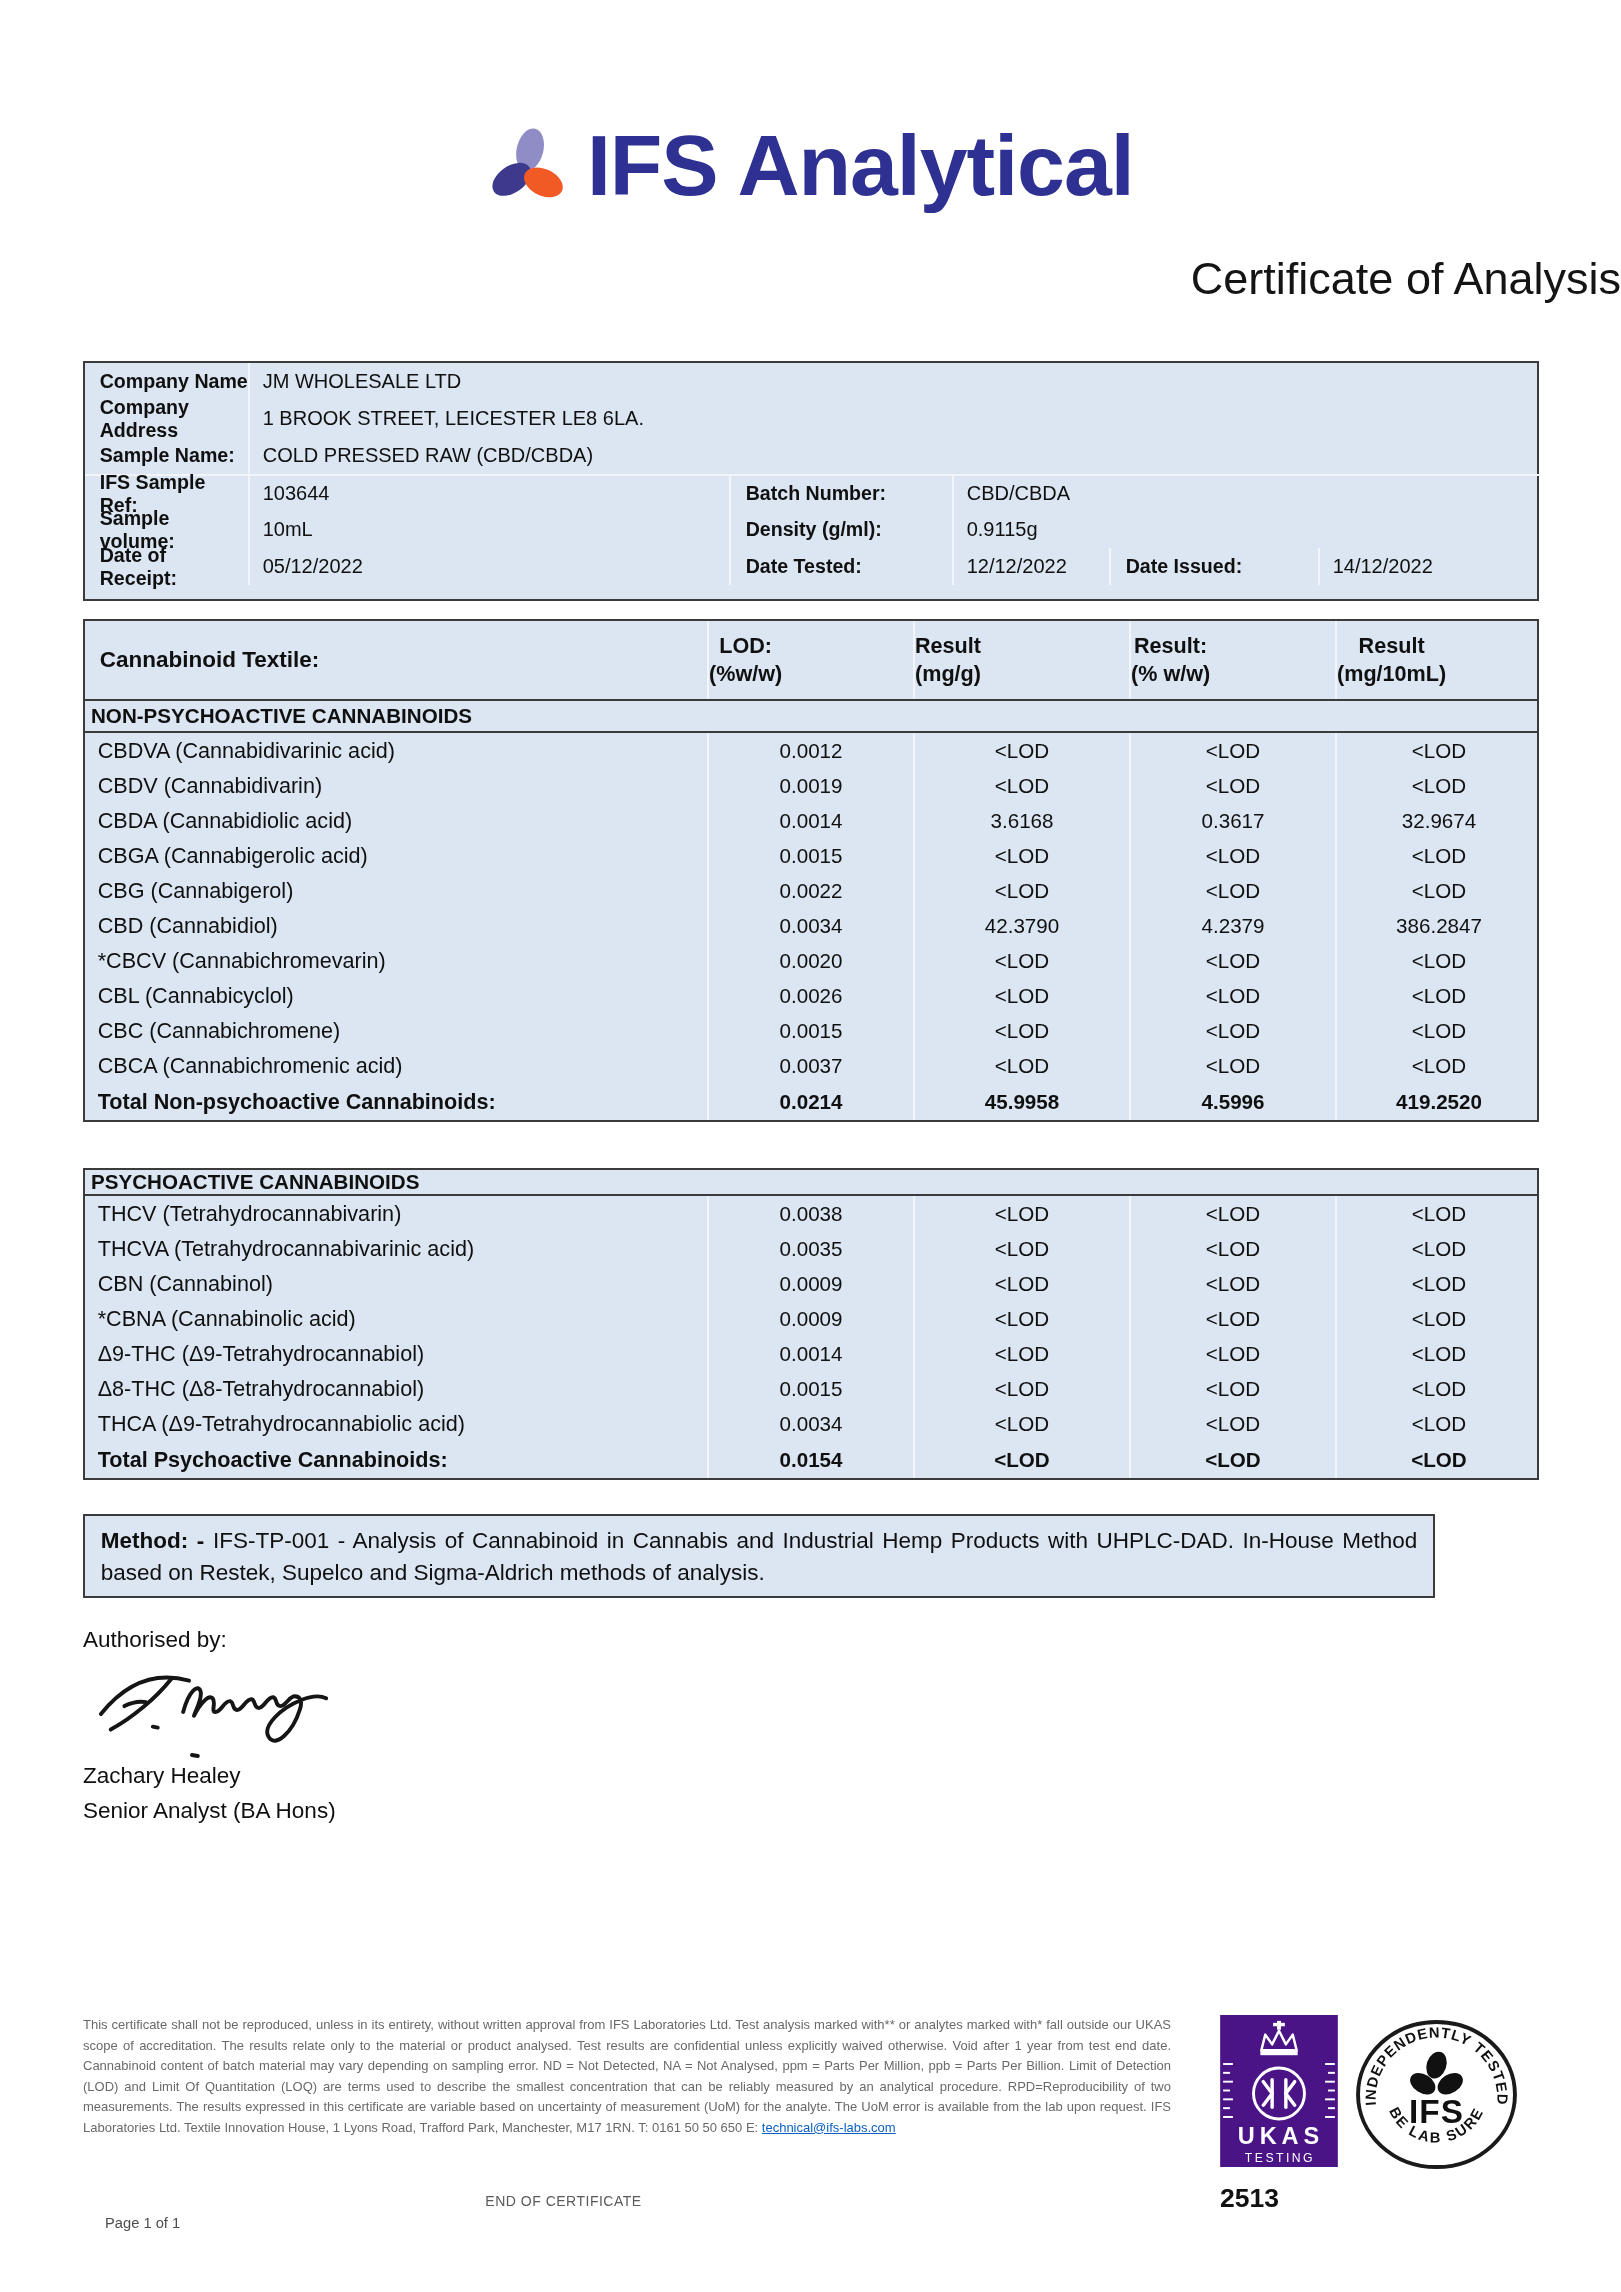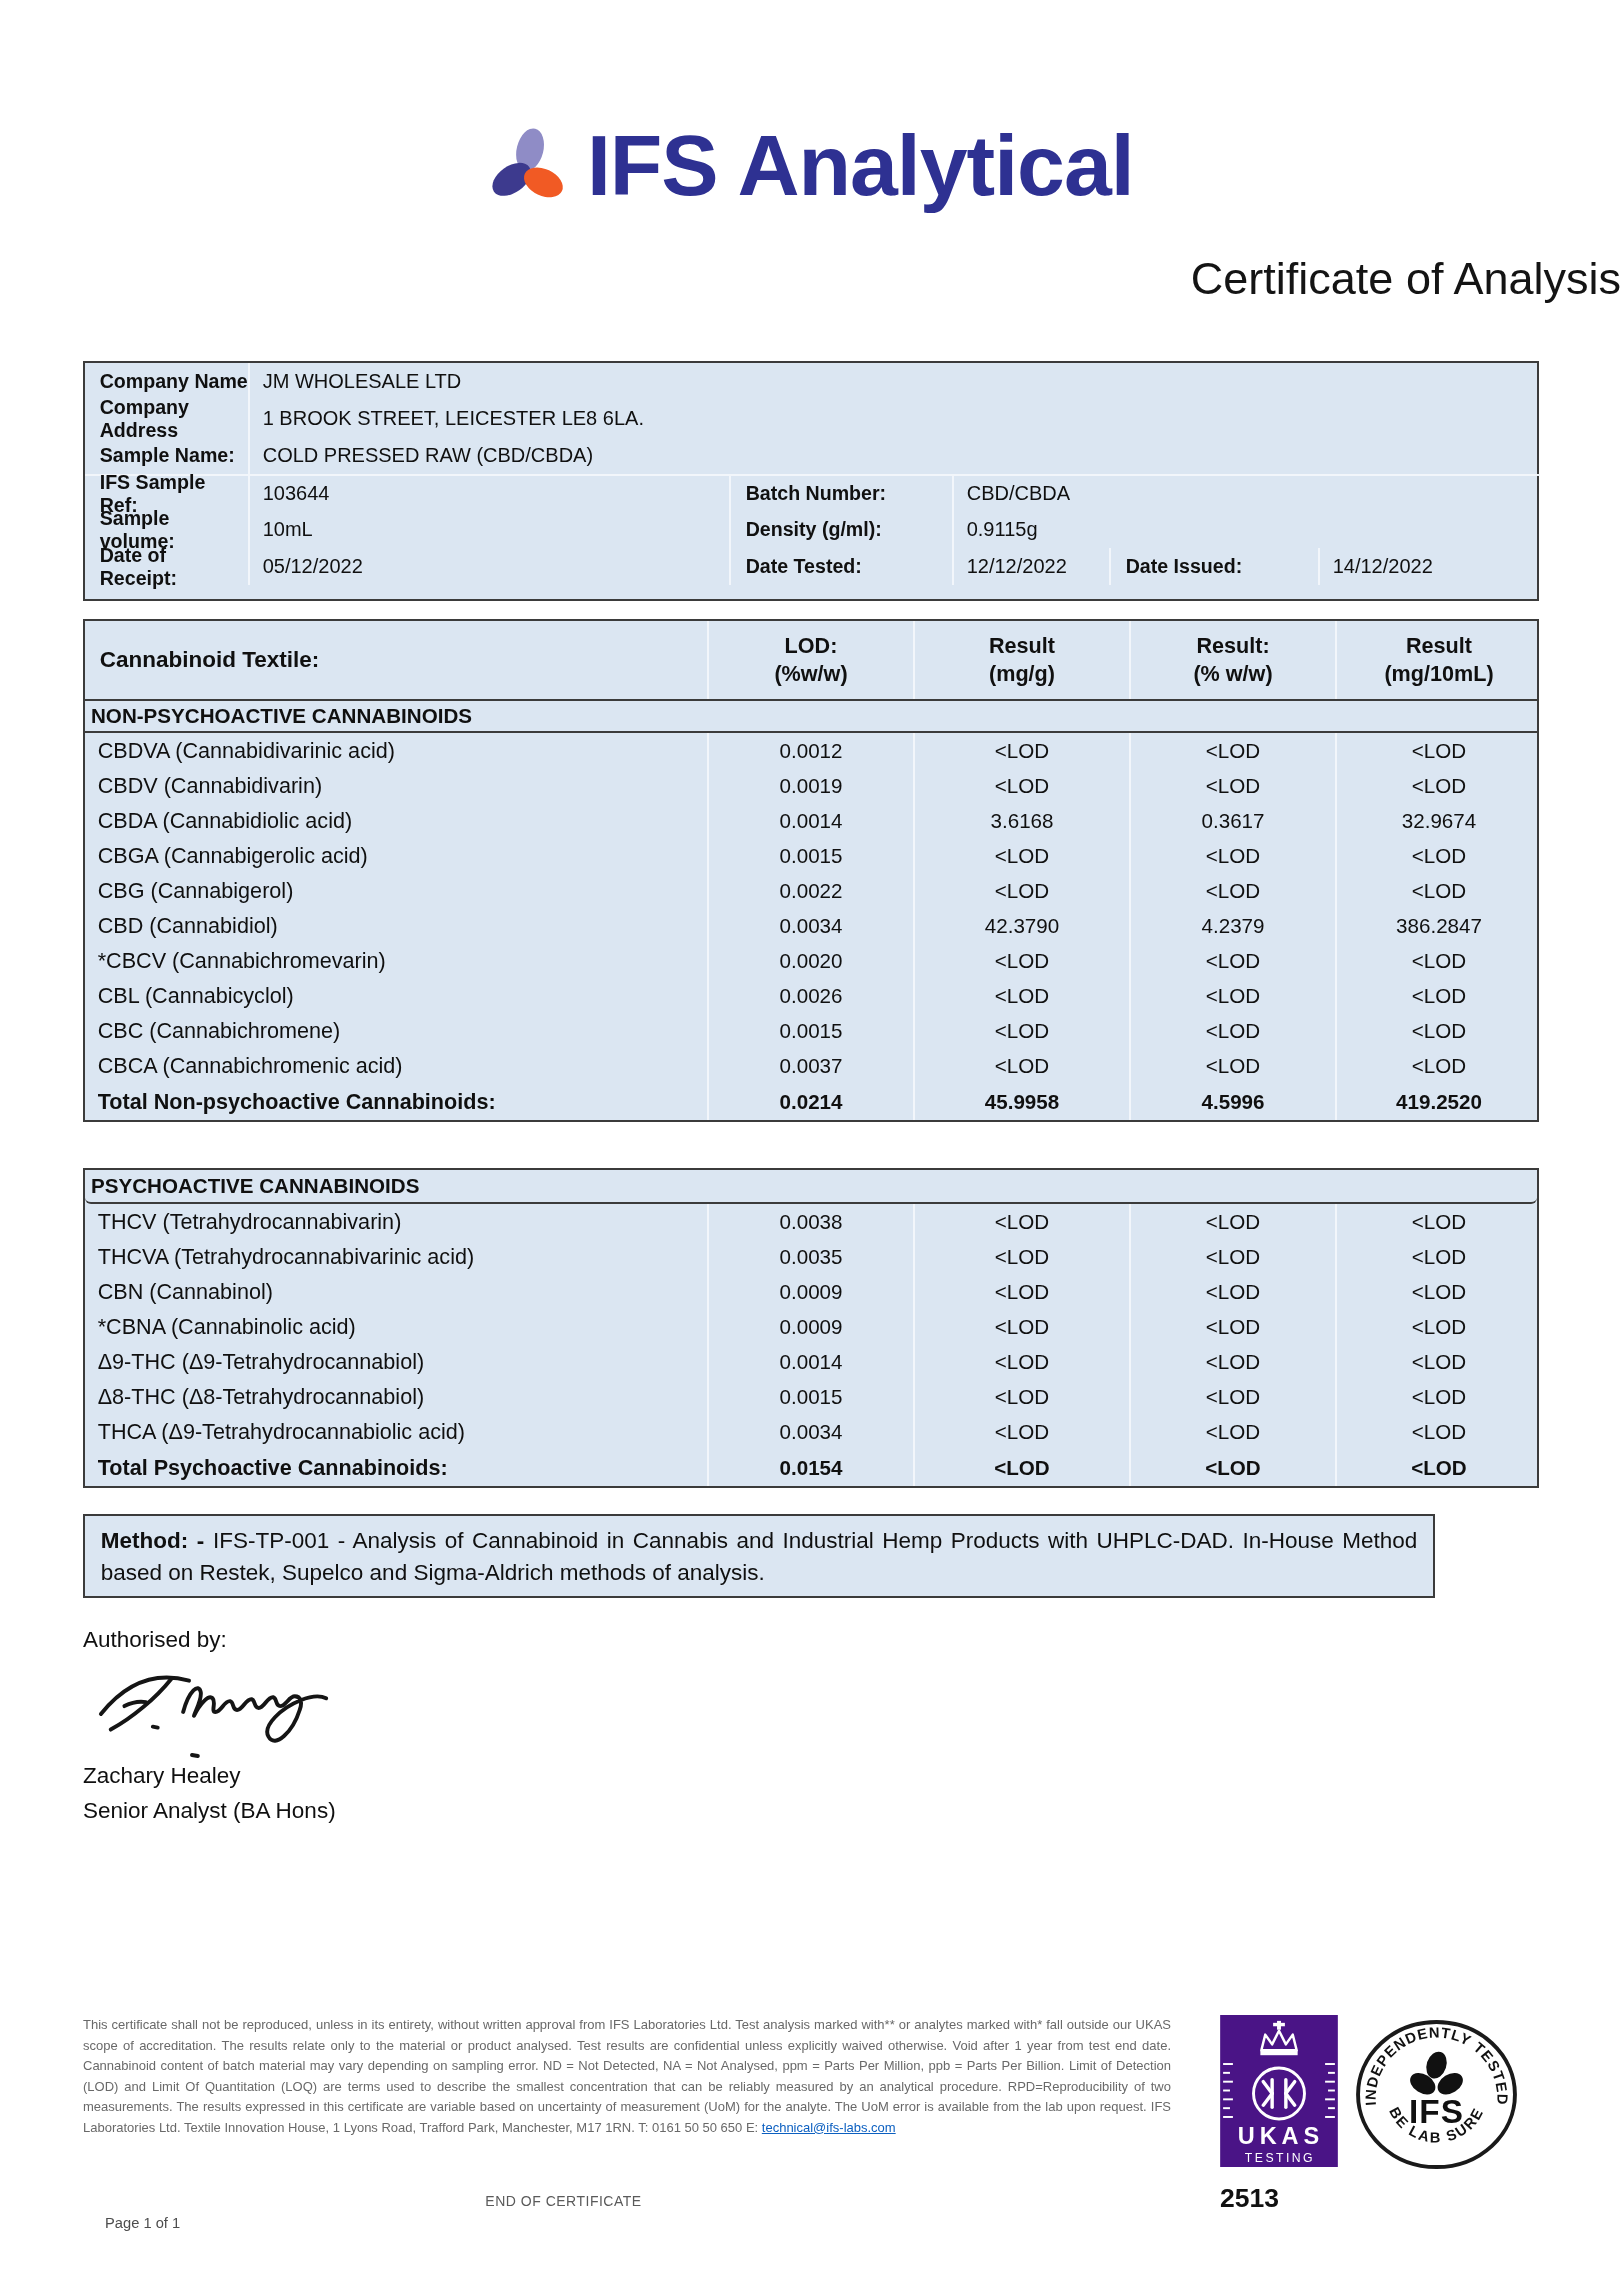--- a/index.html
+++ b/index.html
@@ -24,30 +24,30 @@
   .wsep{border-left:2px solid #f2f6fb;}
   .wtop{border-top:2px solid #f2f6fb;}
 
   
   .a-table{position:absolute;left:83px;width:1456px;}
   .cols{display:grid;grid-template-columns:622px 206px 216px 206px 206px;}
   .a-table .name{font-size:21.6px;padding-left:12.7px;}
   .a-table .num{font-size:20.6px;justify-content:center;text-align:center;}
   .thead{height:78px;border-bottom:2px solid #3b3b3b;}
   .head-title{font-weight:bold;font-size:22.5px;padding-left:14.7px;}
-  .col-head{font-weight:bold;font-size:21.6px;line-height:1.32;justify-content:center;align-items:center;text-align:center;}
+  .col-head{font-weight:bold;font-size:21.6px;line-height:1.32;justify-content:flex-start;align-items:center;text-align:center;}
   .section-row{height:32px;display:flex;align-items:center;font-weight:bold;font-size:20.6px;padding-left:6px;
                border-bottom:2px solid #3b3b3b;box-sizing:border-box;}
   .row{height:35px;}
   .total-row{height:37px;font-weight:bold;}
   .total-row .name,.total-row .num{font-weight:bold;}
   .main-table{top:619px;}
   .psy-table{top:1168px;}
   .psy-table .row{height:35px;}
-  .psy-table .section-row{height:34px;border-radius:6px;}
+  .psy-table .section-row{height:26px;}
 
   
   .method-box{position:absolute;top:1514px;left:83px;width:1352px;height:84px;padding:8.8px 15.7px;
               font-size:22.5px;line-height:1.42;text-align:justify;}
   .method-box b{margin-right:8.8px;}
 
   
   .auth{position:absolute;top:1627px;left:83px;}
   .auth-label{font-size:22.5px;}
   .sig{display:block;margin:3.9px 0 0 13.7px;}

